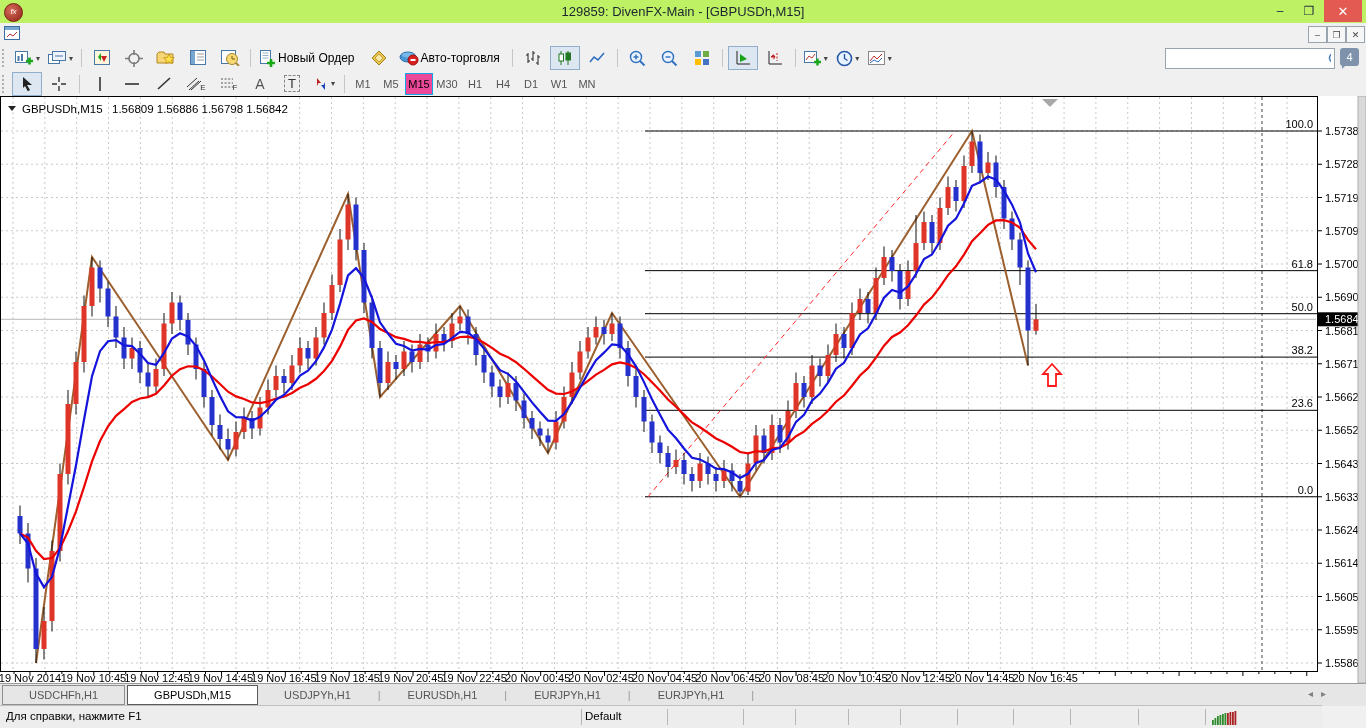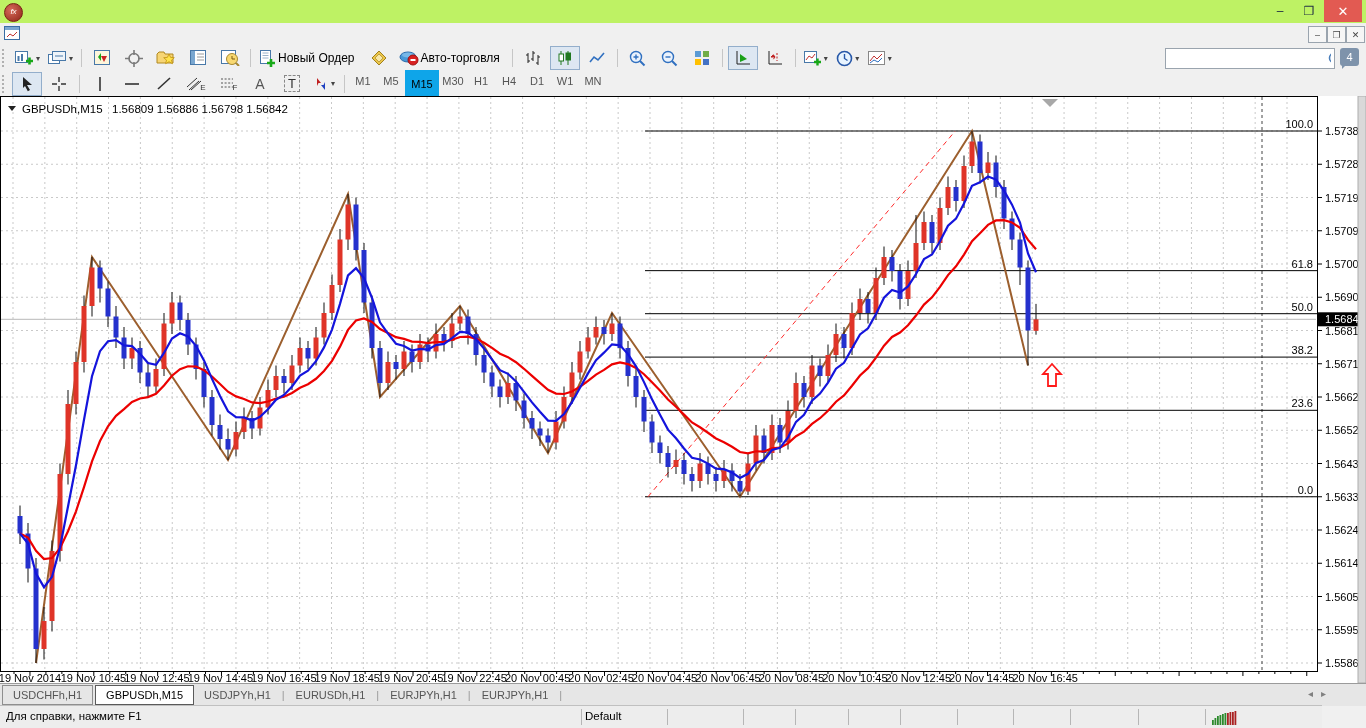--- a/index.html
+++ b/index.html
@@ -30,55 +30,56 @@
             border-bottom:1px solid #c8c8c8;display:flex;align-items:center;}
   .grip{width:4px;height:18px;margin:0 3px 0 2px;border-left:2px dotted #b0b0b0;}
   .tbtn{height:22px;min-width:24px;display:flex;align-items:center;justify-content:center;
         border:1px solid transparent;margin:0 1px;padding:0 2px;}
   .tbtn.pressed{background:#dde7f2;border:1px solid #93aecb;}
   .tsep{width:1px;height:18px;background:#c6c6c6;margin:0 4px;}
   .tlabel{margin:0 4px 0 2px;font-size:12px;color:#000;}
   .caret{font-size:8px;color:#444;margin-left:2px;}
   .tfbtn{width:26px;height:20px;display:flex;align-items:center;justify-content:center;
          font-size:11px;color:#555;border:1px solid transparent;}
-  .tfbtn.pressed{background:#0ea5e9;border:4px solid #0ea5e9;color:#000;text-align:center;}
+  .tfbtn.pressed{background:#ec4899;border:1px solid #0ea5e9;color:#000;text-align:center;}
   #search-box{position:absolute;left:1165px;top:3px;width:168px;height:19px;background:#fff;
               border:1px solid #9aa4ae;display:flex;align-items:center;}
   #search-input{flex:1;border:none;outline:none;height:15px;font-size:12px;padding-left:4px;
                 font-family:"Liberation Sans",sans-serif;background:transparent;}
   #notif-badge{position:absolute;left:1340px;top:3px;width:19px;height:18px;background:#7e93ab;
                border-radius:3px;color:#fff;font-size:11px;text-align:center;line-height:18px;}
   #notif-badge:after{content:"";position:absolute;left:2px;bottom:-3px;border:3px solid transparent;
                border-top-color:#7e93ab;border-left-color:#7e93ab;}
   
   #chart-wrap{position:absolute;left:0;top:96px;width:1366px;height:587px;background:#fff;}
   
   #tabbar{position:absolute;left:0;top:683px;width:1366px;height:22px;background:#e6e6e6;
           border-top:1px solid #9b9b9b;display:flex;align-items:center;font-size:11px;}
-  .tab{height:18px;display:flex;align-items:center;justify-content:center;color:#555;padding:0 10px;}
+  .tab{height:18px;display:flex;align-items:center;justify-content:center;color:#555;padding:0 26px;}
   .tab.boxed{border:1px solid #8f8f8f;background:#e6e6e6;margin-left:2px;}
   .tab.active{background:#fff;border:1px solid #5a5a5a;color:#000;margin-left:2px;}
   .tab-sep{color:#999;margin:0 1px;}
   #tab-arrows{position:absolute;right:32px;top:4px;color:#808080;font-size:10px;letter-spacing:8px;}
   
   #statusbar{position:absolute;left:0;top:705px;width:1322px;height:23px;background:#ededed;
              border-top:1px solid #c0c0c0;font-size:11.5px;color:#000;}
   #status-help{position:absolute;left:6px;top:4px;}
   #status-profile{position:absolute;left:585px;top:4px;}
   .st-sep{position:absolute;top:3px;width:1px;height:16px;background:#b6b6b6;}
   #status-traffic{position:absolute;left:1280px;top:20px;}
   #signal-icon{position:absolute;left:1212px;top:4px;}
 </style>
 </head>
 <body>
 
 <div id="app">
 
   <div id="titlebar">
     <div id="app-icon">fx</div>
+    <div id="title-text">129859: DivenFX-Main - [GBPUSDh,M15]</div>
     <div id="btn-min" class="tb-btn">–</div>
     <div id="btn-max" class="tb-btn">❐</div>
     <div id="btn-close" class="tb-btn">✕</div>
   </div>
 
   <div id="menubar">
     <span id="mdi-doc-icon">
       <svg width="16" height="14">
           <rect x="0.5" y="0.5" width="15" height="13" fill="#fff" stroke="#3a6ea5"></rect>
           <rect x="1" y="1" width="14" height="3" fill="#7aa7d0"></rect>

